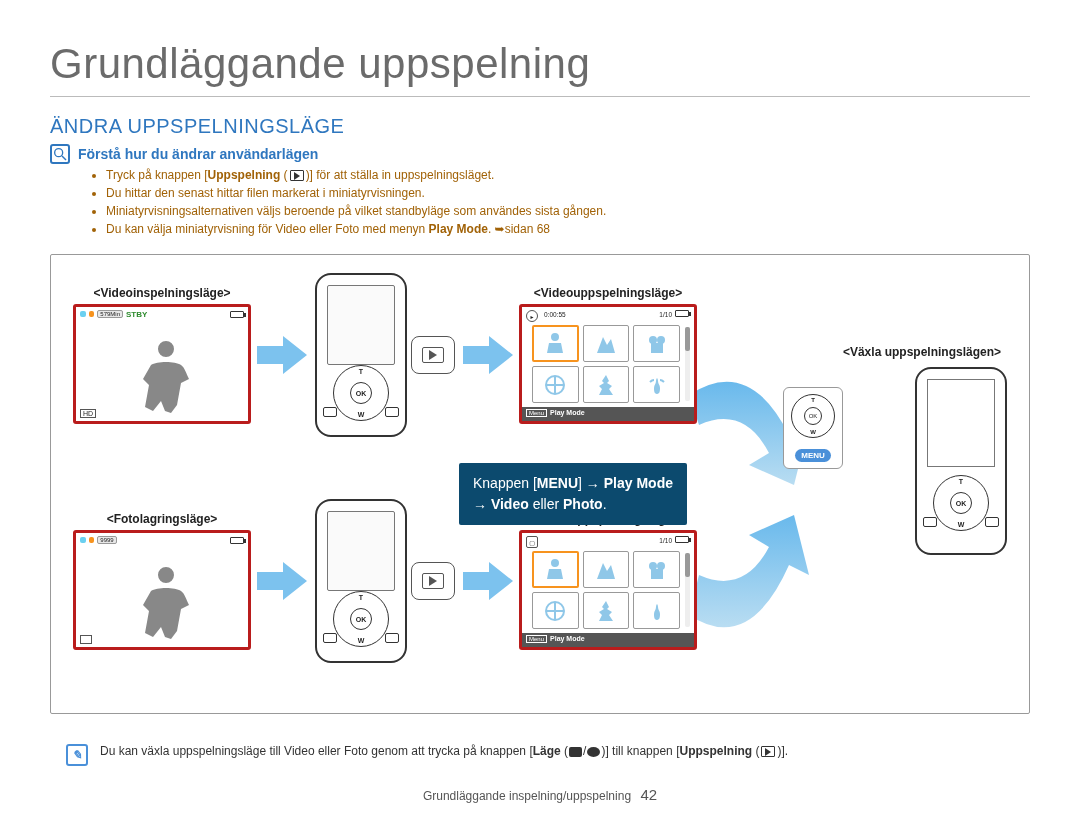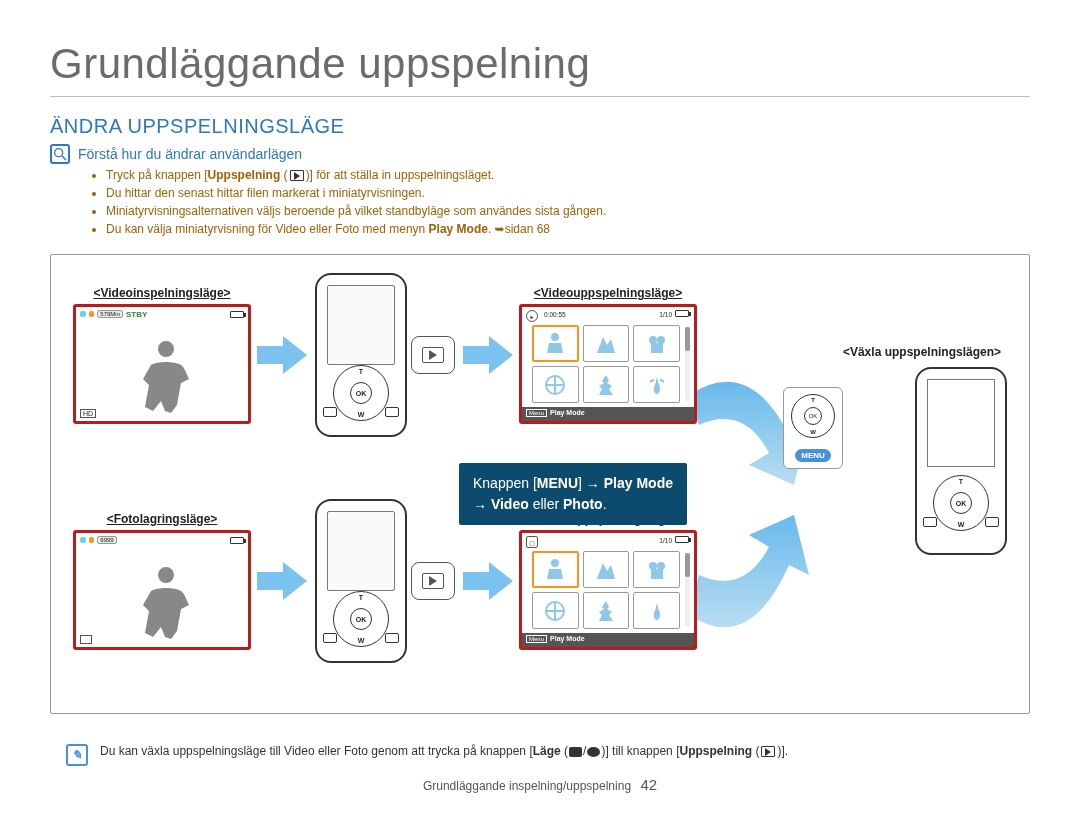--- a/index.html
+++ b/index.html
@@ -32,21 +32,21 @@
     align-items: center;
     gap: 8px;
     margin-bottom: 2px;
   }
   .mag-icon {
     width: 20px; height: 20px; border: 2px solid #2f77bf; border-radius: 3px;
     display: inline-flex; align-items: center; justify-content: center;
     color: #2f77bf; font-weight: bold; font-size: 14px;
     flex-shrink: 0;
   }
-  .sub-title { color: #2f77bf; font-weight: normal; font-size: 14px; }
+  .sub-title { color: #2f77bf; font-weight: bold; font-size: 14px; }
   .bullets {
     list-style: disc;
     margin-left: 56px;
     font-size: 12px;
     color: #a16207;
     line-height: 1.5;
   }
   .bullets b { font-weight: bold; }
   .play-icon-inline {
     display: inline-block; width: 14px; height: 11px;
@@ -71,21 +71,21 @@
     height: 460px;
   }
 
   .mode-label {
     font-size: 12px;
     font-weight: bold;
     text-align: center;
     margin-bottom: 4px;
   }
 
-  .row { display: flex; align-items: center; text-decoration: underline; }
+  .row { display: flex; align-items: center; }
   .row-top { position: absolute; top: 18px; left: 22px; }
   .row-bot { position: absolute; top: 244px; left: 22px; }
 
   .lcd {
     width: 178px; height: 120px; border: 3px solid #b91c1c; border-radius: 3px;
     background: #fff; position: relative; overflow: hidden;
   }
   .lcd-bar-top {
     position: absolute; top: 0; left: 0; right: 0; height: 14px;
     display: flex; align-items: center; gap: 3px; padding: 2px 4px;
@@ -183,21 +183,21 @@
     margin-top: 16px;
     border-radius: 4px;
     padding: 14px 16px;
     font-size: 12px;
     display:flex; gap:12px; align-items:flex-start;
     color:#333;
   }
   .note-icon{width:22px;height:22px;border:2px solid #4a90d9;border-radius:3px;display:flex;align-items:center;justify-content:center;color:#4a90d9;font-weight:bold;font-style:italic;flex-shrink:0;background:#fff;}
 
   .footer{
-    position:absolute; bottom:32px; left:0; right:0; text-align:center;
+    position:absolute; bottom:22px; left:0; right:0; text-align:center;
     font-size:12px; color:#555;
   }
   .footer .pg{font-size:15px;margin-left:6px;}
 
   .col { display:flex; flex-direction:column; align-items:center; }
 </style>
 </head>
 <body>
 
 <h1 class="page-title">Grundläggande uppspelning</h1>

